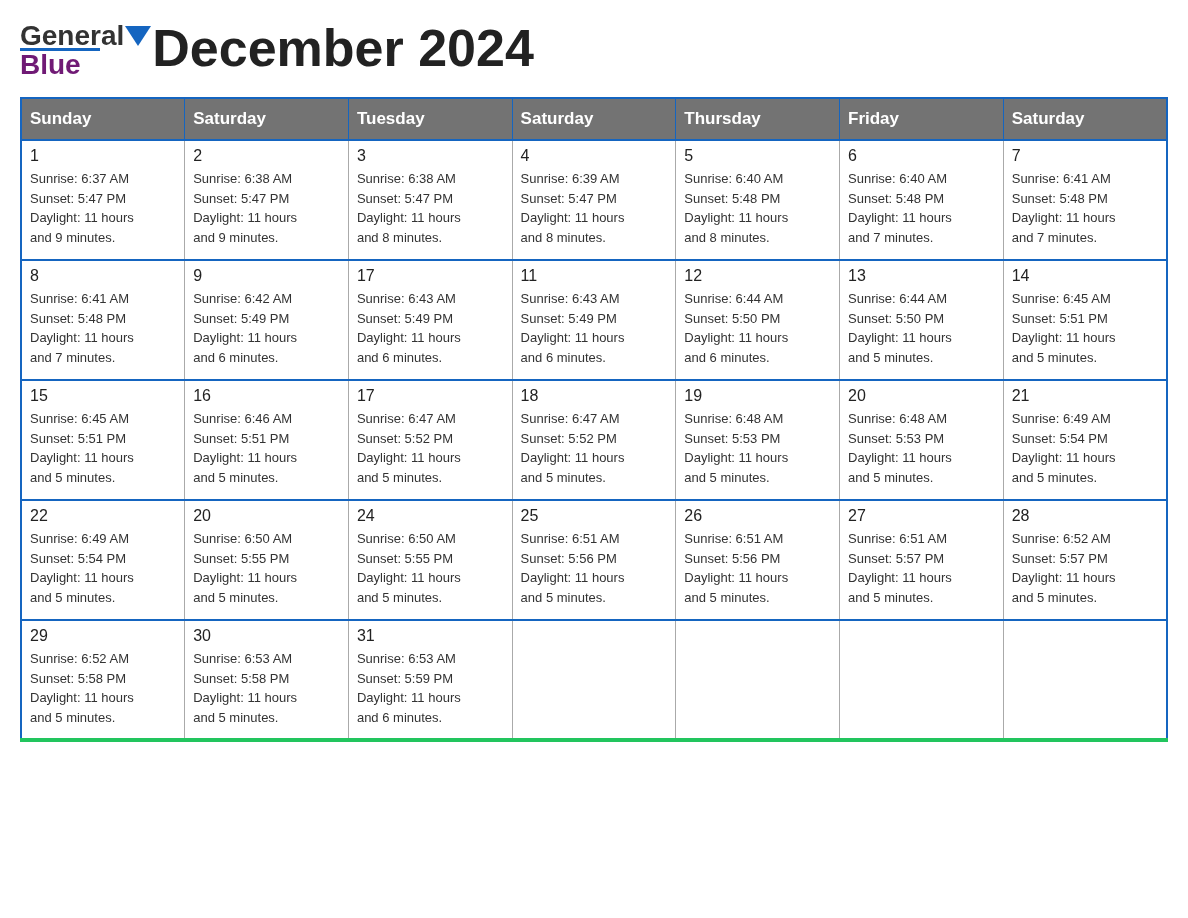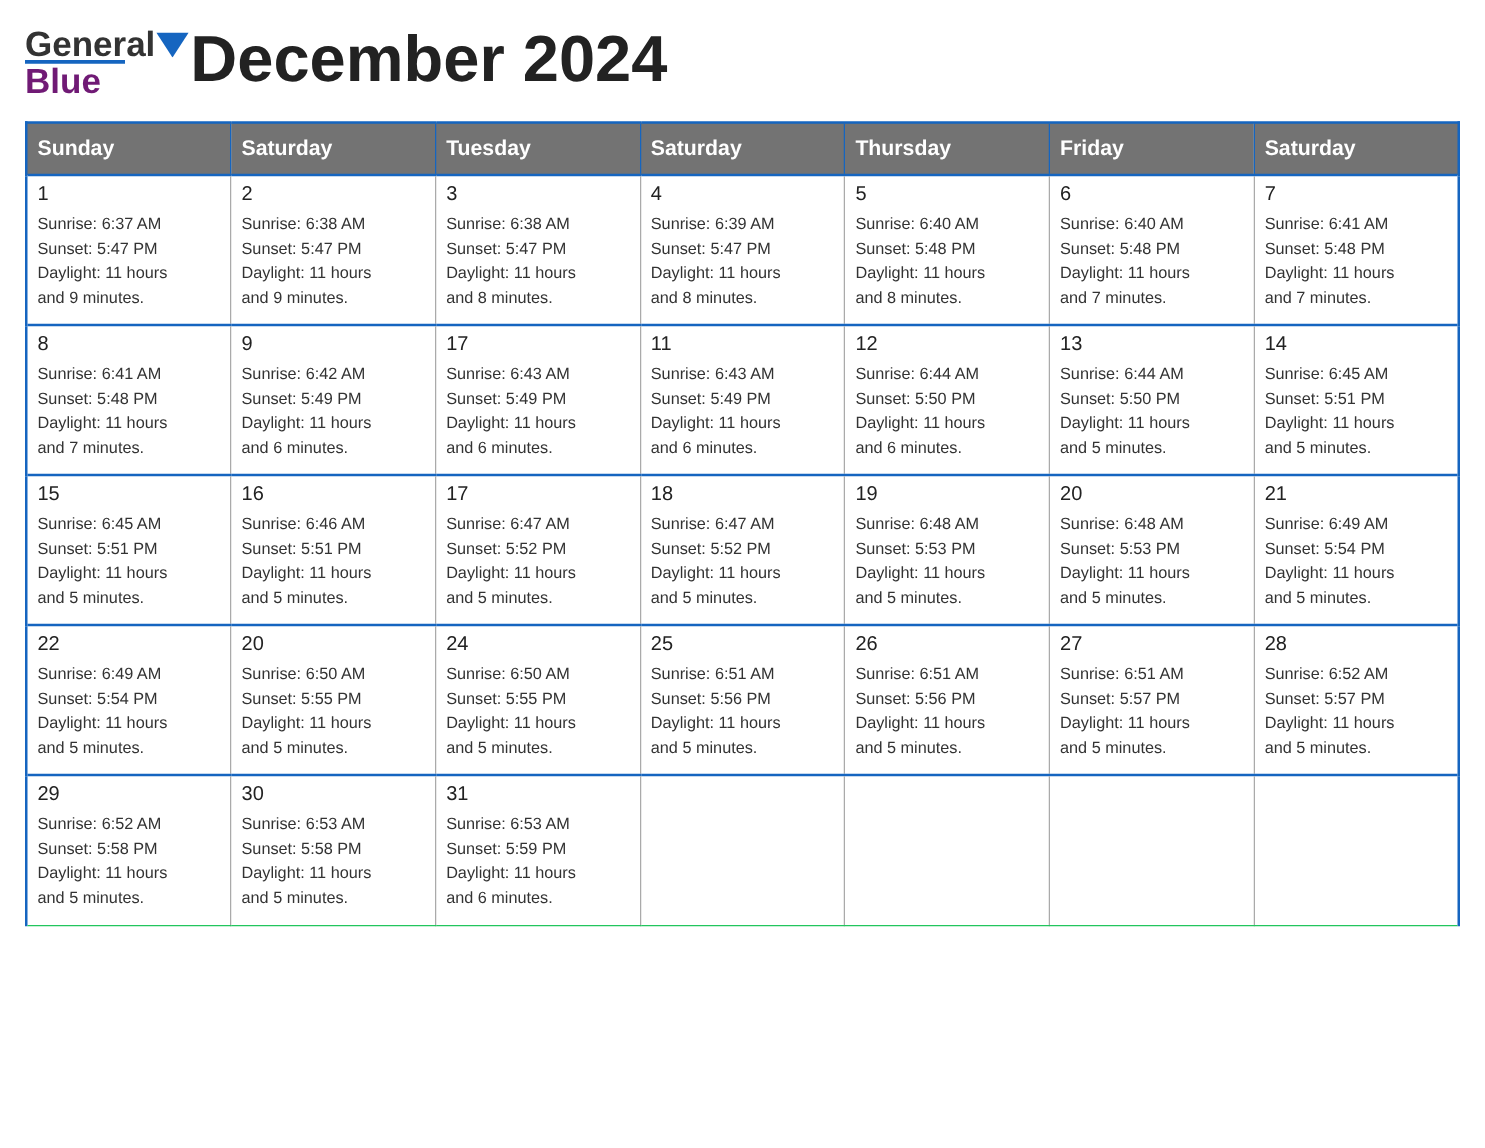--- a/index.html
+++ b/index.html
@@ -71,21 +71,21 @@
       color: #222;
       display: block;
       margin-bottom: 4px;
     }
     .day-info {
       font-size: 13px;
       line-height: 1.5;
       color: #333;
     }
     tbody tr:last-child td {
-      border-bottom: 1px solid #22c55e;
+      border-bottom: 4px solid #22c55e;
     }
     thead tr th:first-child {
       border-left: 2px solid #1565c0;
     }
     thead tr th:last-child {
       border-right: 2px solid #1565c0;
       margin-top: 36px;
     }
     thead tr th {
       border-top: 2px solid #1565c0;

